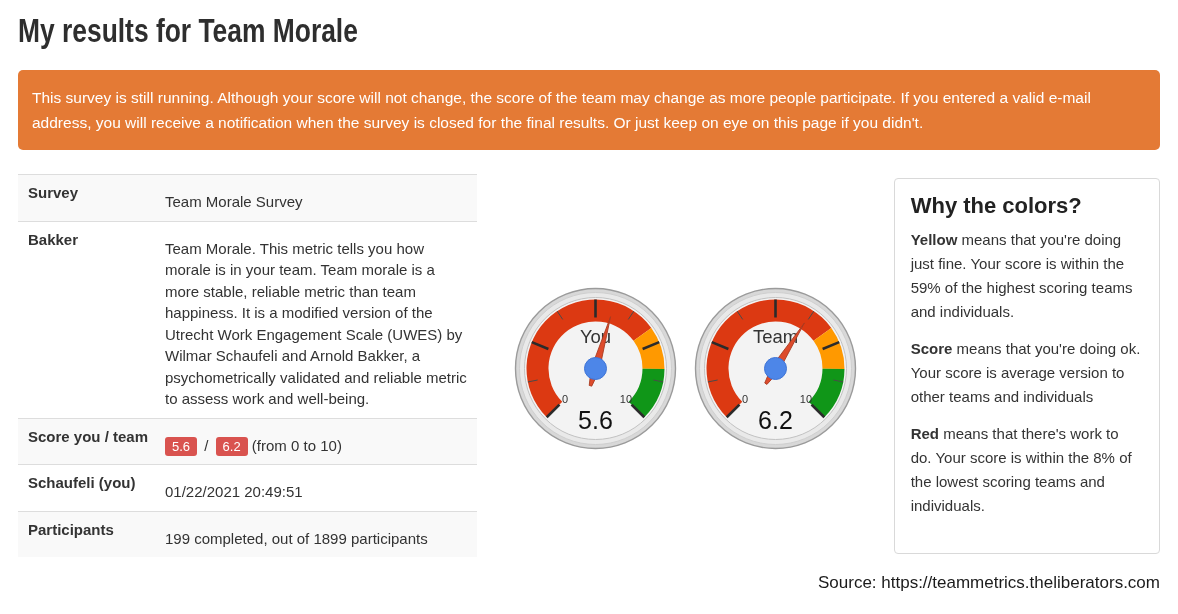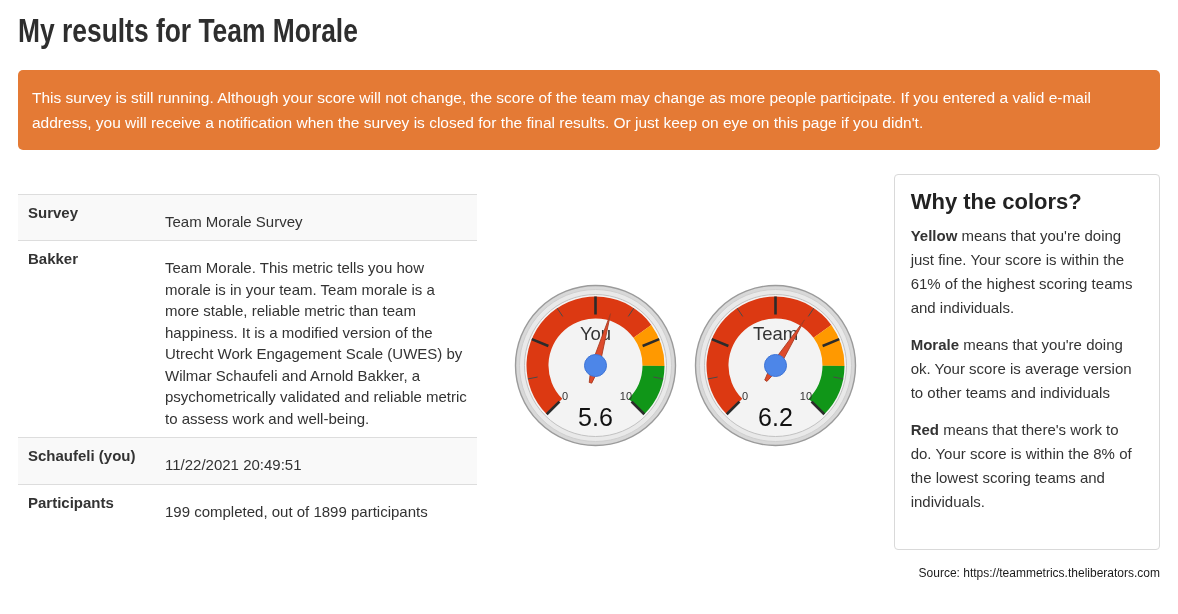--- a/index.html
+++ b/index.html
@@ -86,21 +86,21 @@
   .colors-panel h2 {
     margin: 2px 0 10px 0;
     font-size: 22px;
     font-weight: 700;
     color: #222;
   }
   .colors-panel p { margin: 0 0 13px 0; }
 
   .source {
     text-align: right;
-    font-size: 12px;
+    font-size: 17px;
     color: #1b1b1b;
     margin-top: 16px;
   }
 </style>
 </head>
 <body>
 
 <div class="container">
 
   <h1 class="page-title">My results for Team Morale</h1>
@@ -115,22 +115,31 @@
       <tbody>
         <tr>
           <th>Survey</th>
           <td>Team Morale Survey</td>
         </tr>
         <tr>
           <th>Bakker</th>
           <td>Team Morale. This metric tells you how morale is in your team. Team morale is a more stable, reliable metric than team happiness. It is a modified version of the Utrecht Work Engagement Scale (UWES) by Wilmar Schaufeli and Arnold Bakker, a psychometrically validated and reliable metric to assess work and well-being.</td>
         </tr>
         <tr>
+          <th>Score you / team</th>
+          <td>
+            <span class="badge">5.6</span>
+            <span class="score-sep">/</span>
+            <span class="badge">6.2</span>
+            <span>(from 0 to 10)</span>
+          </td>
+        </tr>
+        <tr>
           <th>Schaufeli (you)</th>
-          <td>11/22/2021 20:49:51</td>
+          <td>01/22/2021 20:49:51</td>
         </tr>
         <tr>
           <th>Participants</th>
           <td>199 completed, out of 1899 participants</td>
         </tr>
       </tbody>
     </table>
 
     <div class="gauges">
       <div class="gauge"><svg width="163" height="163" viewBox="0 0 163 163">
@@ -176,22 +185,22 @@
             <text x="111.91" y="115.91" font-size="11" fill="#333" text-anchor="middle">10</text>
             <text x="81.5" y="55.5" font-size="18.5" fill="#333" text-anchor="middle">Team</text>
             <text x="81.5" y="141.5" font-size="25" fill="#111" text-anchor="middle">6.2</text>
             <polygon points="0,-54 4.2,1 1.3,18 -1.3,18 -4.2,1" fill="#DD4B2C" stroke="#A83A20" stroke-width="0.8" transform="translate(81.5 81.5) rotate(32.400000000000006)"></polygon>
             <circle cx="81.5" cy="81.5" r="11" fill="#4D86E8" stroke="#3E74D6" stroke-width="1"></circle>
           </svg></div>
     </div>
 
     <div class="colors-panel">
       <h2>Why the colors?</h2>
-      <p><b>Yellow</b><span> means that you're doing just fine. Your score is within the 61% of the highest scoring teams and individuals.</span></p>
-      <p><b>Morale</b><span> means that you're doing ok. Your score is average version to other teams and individuals</span></p>
+      <p><b>Yellow</b><span> means that you're doing just fine. Your score is within the 59% of the highest scoring teams and individuals.</span></p>
+      <p><b>Score</b><span> means that you're doing ok. Your score is average version to other teams and individuals</span></p>
       <p><b>Red</b><span> means that there's work to do. Your score is within the 8% of the lowest scoring teams and individuals.</span></p>
     </div>
 
   </div>
 
   <div class="source">Source: https://teammetrics.theliberators.com</div>
 
 </div>
 
 </body></html>

